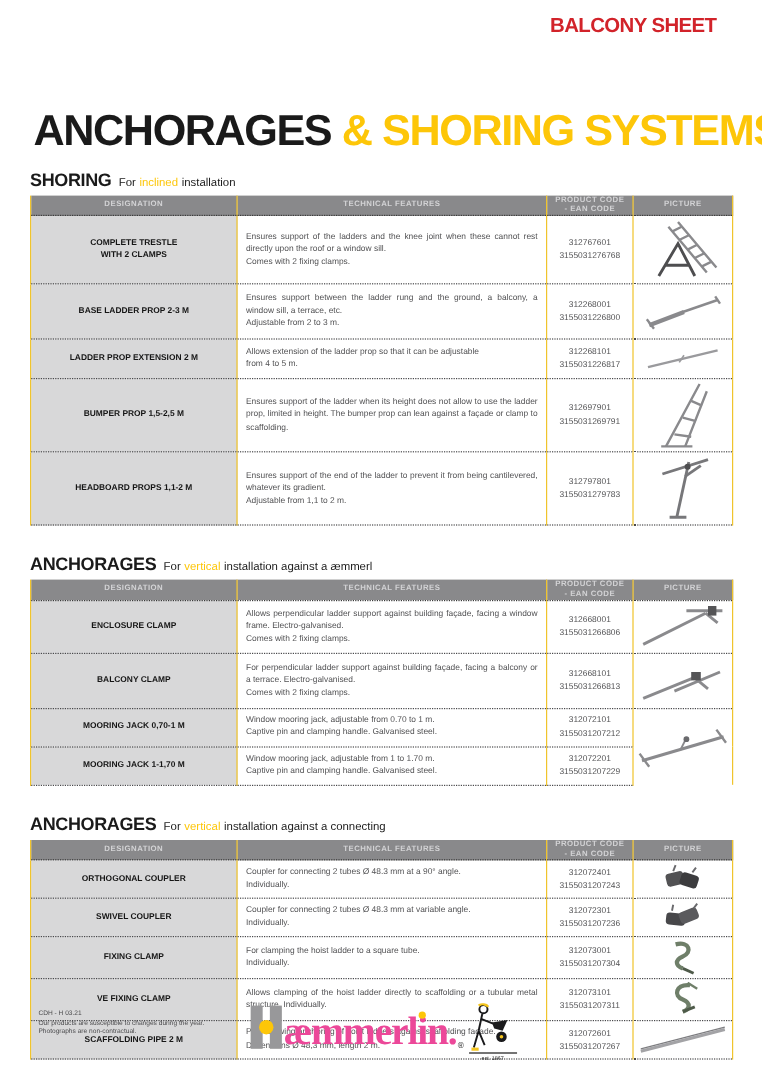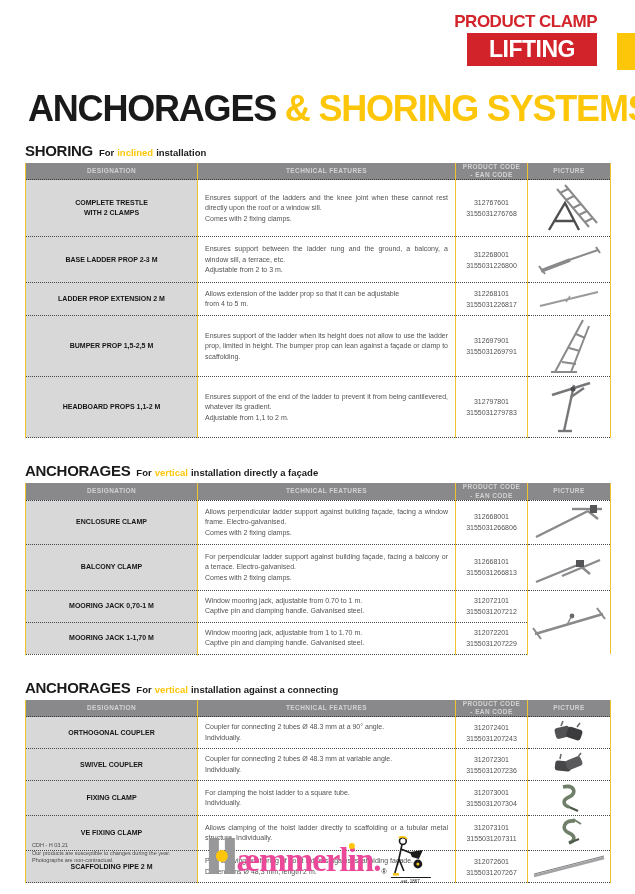--- a/index.html
+++ b/index.html
@@ -26,21 +26,21 @@
 
   
   .main-title{padding:90px 0 0 28px;font-size:36px;font-weight:800;
               letter-spacing:-1.2px;white-space:nowrap;line-height:1.05;}
   .t-black{color:#1a1a1a;}
   .t-yellow{color:var(--yellow);}
 
   
   .section-heading{display:flex;align-items:baseline;margin:14px 12px 4px 25px;}
   .sh-main{font-size:15px;font-weight:800;color:#1a1a1a;letter-spacing:-0.3px;}
-  .sh-sub{font-size:9.5px;font-weight:700;color:#1a1a1a;margin-left:6px;}
+  .sh-sub{font-size:9.5px;font-weight:400;color:#1a1a1a;margin-left:6px;}
   .sh-sub .hl{color:var(--yellow);}
   .sh-sub span{margin-right:3px;}
   .sect-2{margin-top:24px;}
   .sect-3{margin-top:24px;}
 
   
   table{border-collapse:collapse;table-layout:fixed;width:585px;margin-left:25px;}
   col.w1{width:172px;}col.w2{width:258px;}col.w3{width:72px;}col.w4{width:83px;}
   th,td{border-left:1.5px solid var(--border-yellow);border-right:1.5px solid var(--border-yellow);}
   th{background:var(--hdr-gray);color:#d3d3d5;font-size:6.5px;font-weight:700;
@@ -90,25 +90,21 @@
   .est{position:absolute;left:2px;bottom:-6px;width:40px;text-align:center;
        font-size:4.5px;color:#1a1a1a;border-top:0.5px solid #1a1a1a;padding-top:1px;}
   svg{display:block;margin:0 auto;}
 </style>
 </head>
 <body>
 
 <div class="page">
 
   <div class="top-banner">
-    <div class="kicker">PRODUCT CLAMP</div>
-    <div class="banner-row">
-      <div class="lifting-box">LIFTING</div>
-      <div class="yellow-tab"></div>
-    </div>
+    <div class="kicker">BALCONY SHEET</div>
   </div>
 
   <h1 class="main-title"><span class="t-black">ANCHORAGES </span><span class="t-yellow">&amp; SHORING SYSTEMS</span></h1>
 
   <div class="section-heading">
     <span class="sh-main">SHORING</span>
     <span class="sh-sub"><span>For</span><span class="hl">inclined</span><span>installation</span></span>
   </div>
 
   <table class="t1">
@@ -220,21 +216,21 @@
             </g>
             <circle cx="29" cy="10" r="2.5" fill="#4e4e50"></circle>
           </svg>
         </td>
       </tr>
     </tbody>
   </table>
 
   <div class="section-heading sect-2">
     <span class="sh-main">ANCHORAGES</span>
-    <span class="sh-sub"><span>For</span><span class="hl">vertical</span><span>installation directly a façade</span></span>
+    <span class="sh-sub"><span>For</span><span class="hl">vertical</span><span>installation against a æmmerl</span></span>
   </div>
 
   <table class="t2">
     <colgroup>
         <col class="w1">
         <col class="w2">
         <col class="w3">
         <col class="w4">
       </colgroup>
     <thead>

